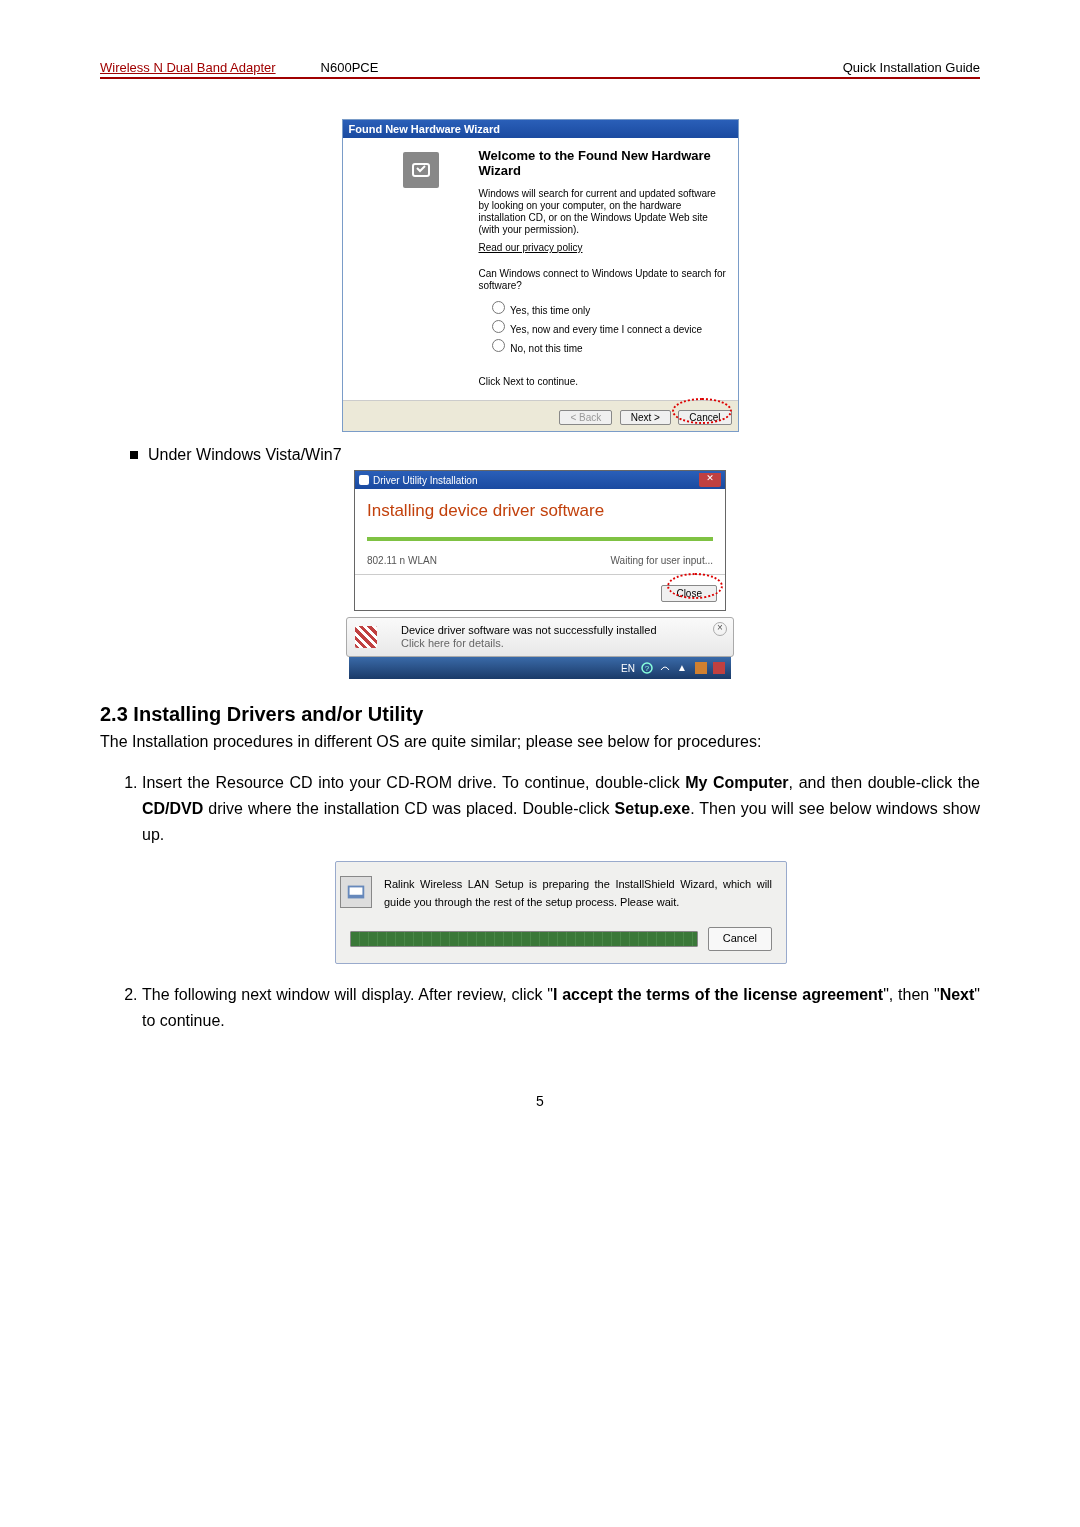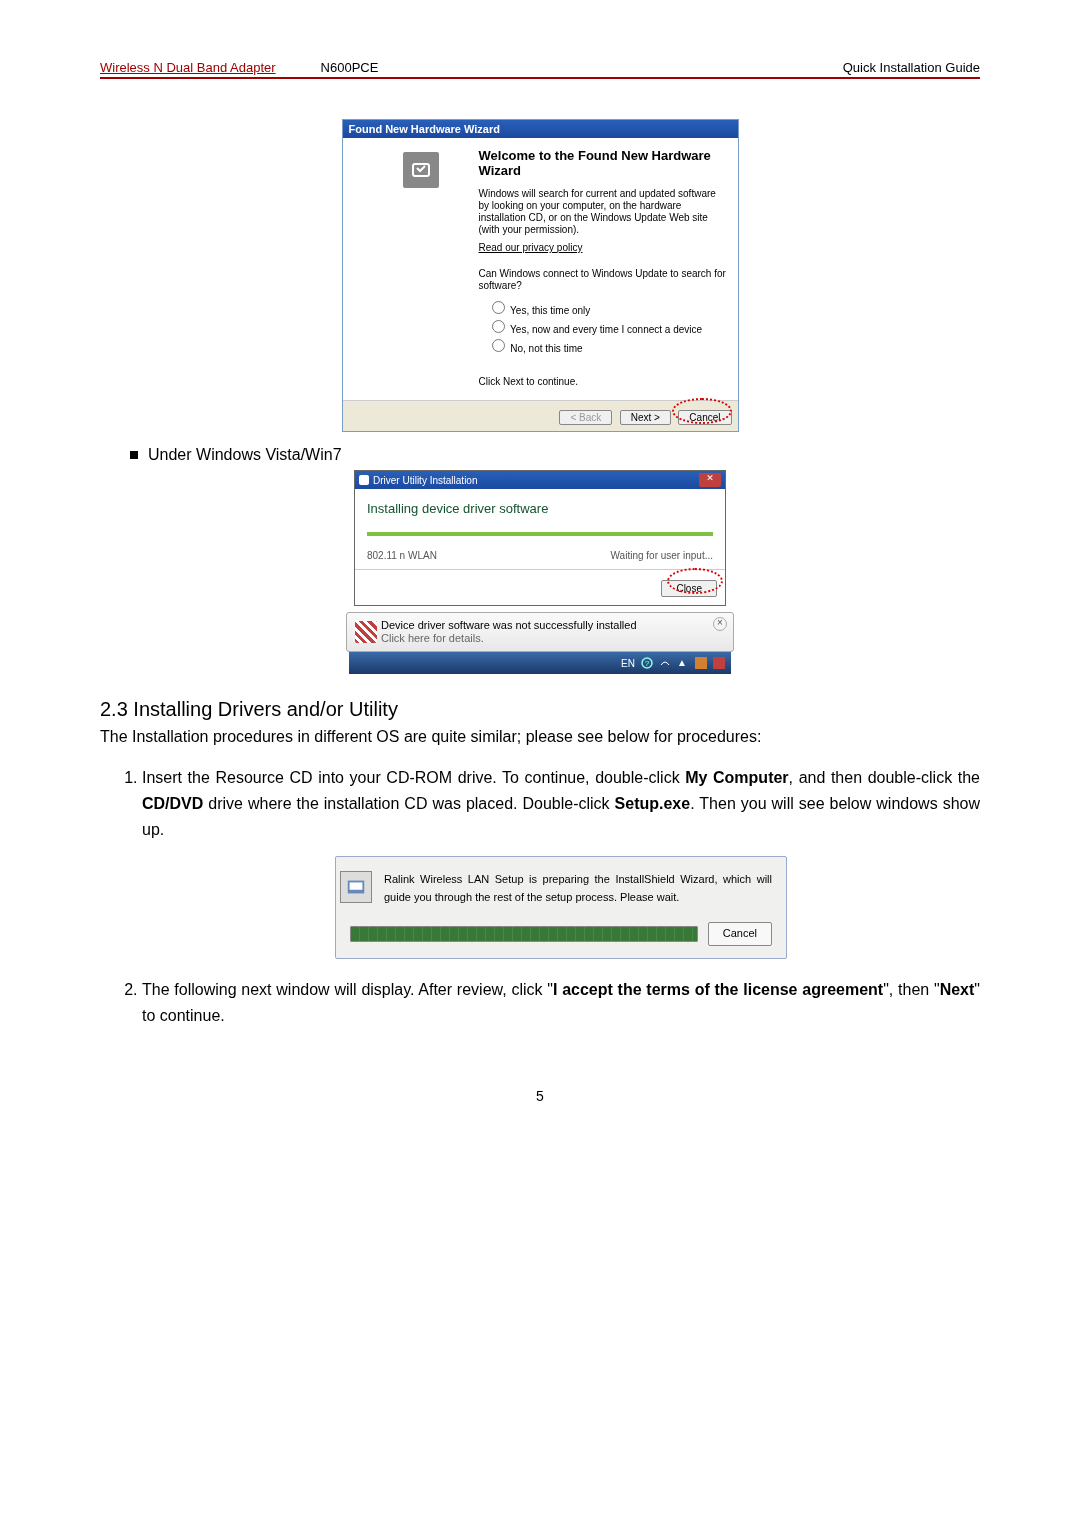--- a/index.html
+++ b/index.html
@@ -139,22 +139,22 @@
     width: 22px; height: 14px;
     font-size: 9px;
     text-align: center;
     border-radius: 0 0 2px 2px;
     cursor: pointer;
   }
   .vista-body {
     padding: 12px 12px 8px 12px;
   }
   .vista-heading {
-    color: #14532d;
-    font-size: 13px;
+    color: #c2410c;
+    font-size: 17px;
     margin: 0 0 16px 0;
   }
   .vista-progress {
     height: 4px;
     width: 100%;
     background: linear-gradient(90deg,#7fc243,#7fc243);
     margin-bottom: 14px;
   }
   .vista-row {
     display: flex;
@@ -174,21 +174,21 @@
     width: 370px;
     margin: 6px auto 0 auto;
     background: linear-gradient(#fafafa,#e8e8e8);
     border: 1px solid #aaa;
     border-radius: 3px;
     padding: 6px 8px;
     font-size: 11px;
     font-family: "Segoe UI", Tahoma, sans-serif;
     display: flex;
     align-items: center;
-    gap: 4px;
+    gap: 24px;
     position: relative;
   }
   .toast-icon {
     width: 22px; height: 22px;
     background: repeating-linear-gradient(45deg,#c04040,#c04040 3px,#fff 3px,#fff 6px);
     border-radius: 2px;
     flex-shrink: 0;
   }
   .toast-text { line-height: 1.2; }
   .toast-close {
@@ -216,21 +216,21 @@
     padding: 0 6px;
     gap: 6px;
     color: #fff;
     font-size: 10px;
   }
   .taskbar .tray-icon { width: 12px; height: 12px; display:inline-block; }
 
   
   .section-heading {
     font-size: 20px;
-    font-weight: normal;
+    font-weight: bold;
     margin: 24px 0 4px 0;
   }
   .body-text {
     font-size: 16px;
     line-height: 1.5;
     margin: 0 0 16px 0;
   }
   ol.steps {
     font-size: 16px;
     line-height: 1.6;

